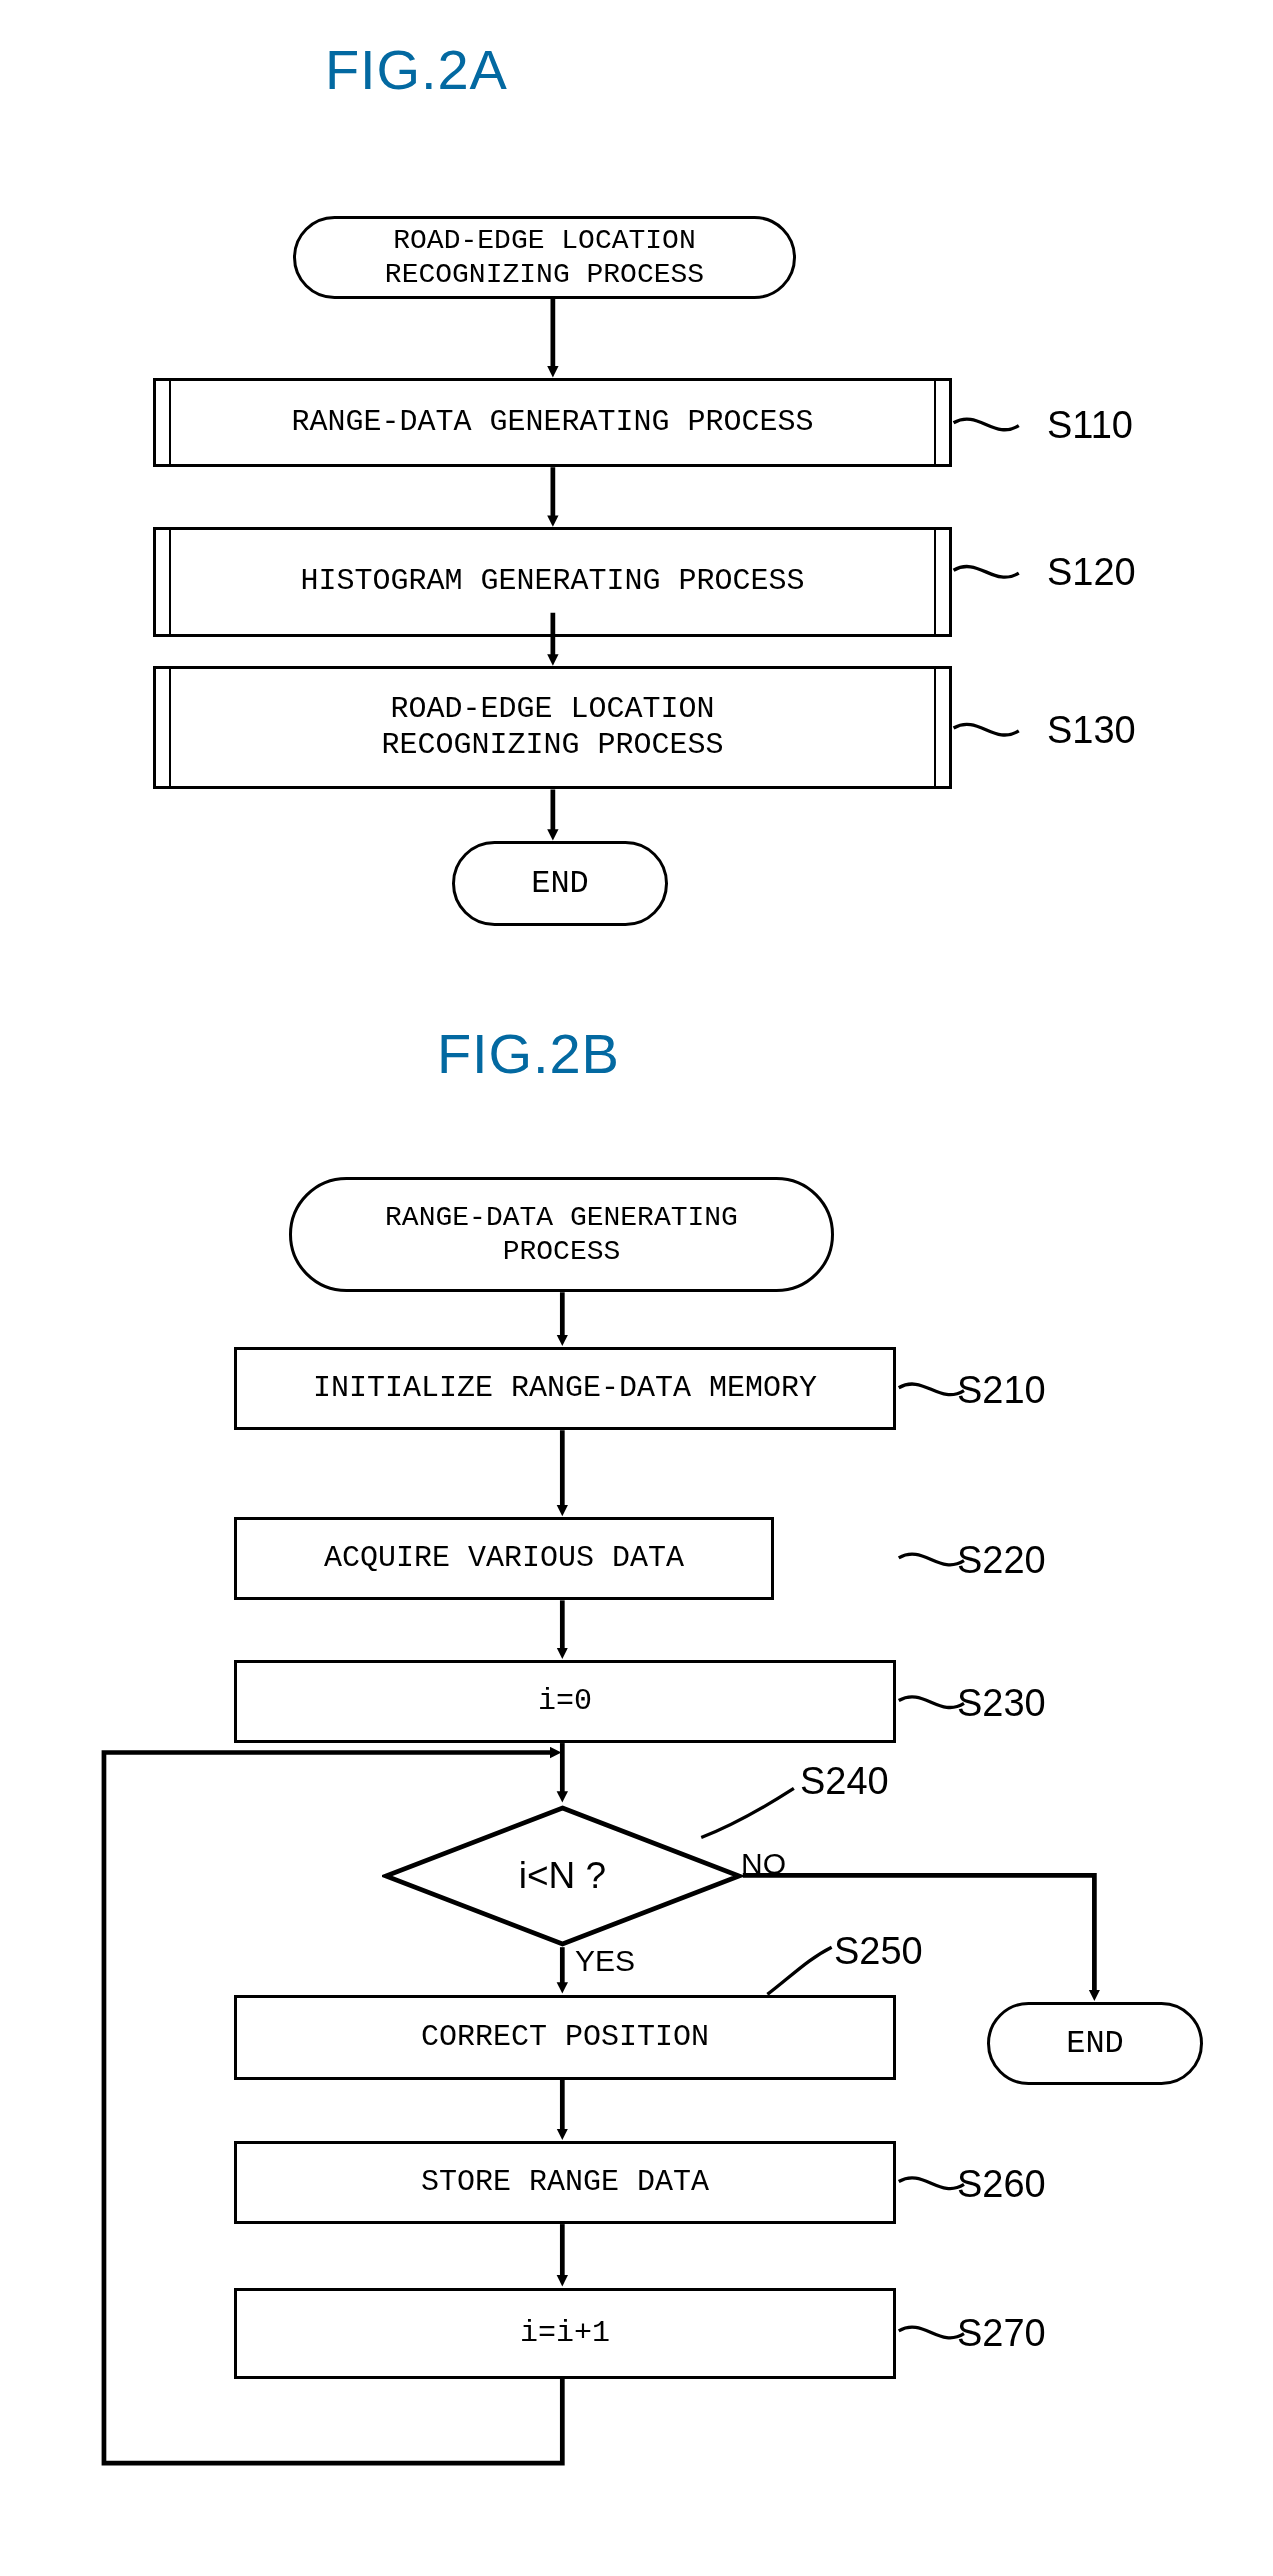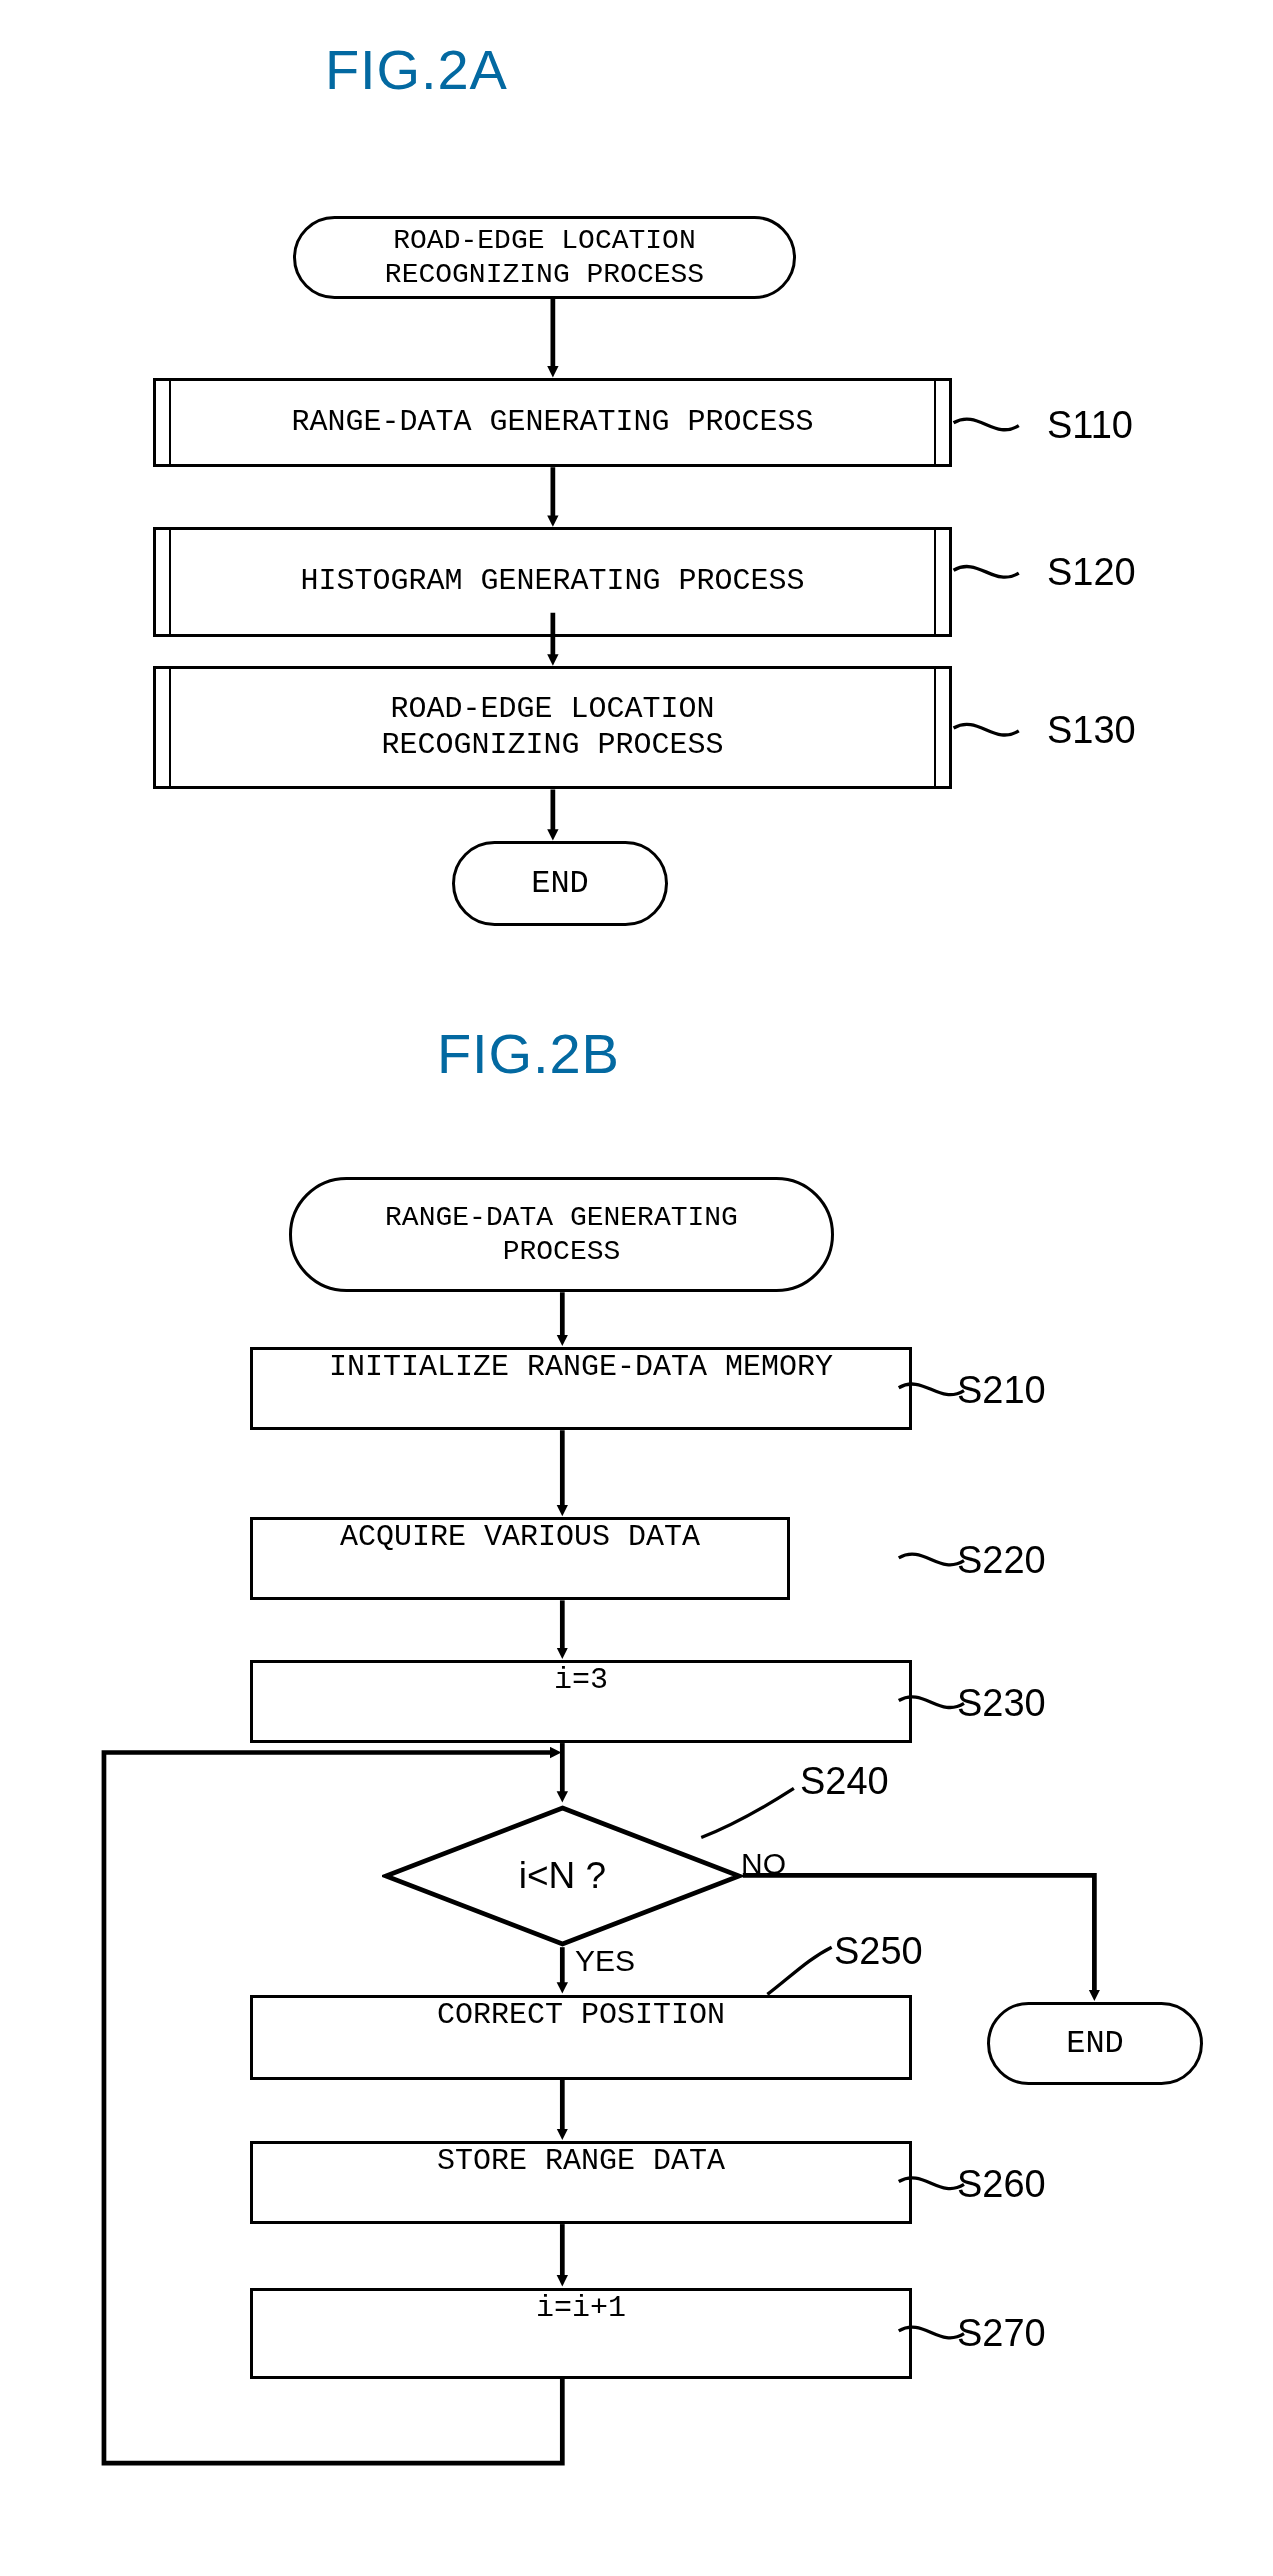--- a/index.html
+++ b/index.html
@@ -50,23 +50,22 @@
     justify-content: center;
   }
   .terminator .node-text { font-size: 28px; }
   
   .process {
     position: absolute;
     box-sizing: border-box;
     border: 3.8px solid #000;
     background: #fff;
     display: flex;
-    align-items: flex-start;
-    justify-content: center;
-    margin-left: 16px;
+    align-items: center;
+    justify-content: center;
   }
   .process .node-text { font-size: 30px; }
   
   .predef {
     position: absolute;
     box-sizing: border-box;
     border: 3.8px solid #000;
     background: #fff;
     display: flex;
     align-items: center;
@@ -174,21 +173,21 @@
     <span class="node-text">INITIALIZE RANGE-DATA MEMORY</span>
   </div>
   <div class="step-ref" style="left:957px; top:1369px;">S210</div>
 
   <div class="process" style="left:234px; top:1517px; width:540px; height:83px;">
     <span class="node-text">ACQUIRE VARIOUS DATA</span>
   </div>
   <div class="step-ref" style="left:957px; top:1539px;">S220</div>
 
   <div class="process" style="left:234px; top:1660px; width:662px; height:83px;">
-    <span class="node-text">i=3</span>
+    <span class="node-text">i=0</span>
   </div>
   <div class="step-ref" style="left:957px; top:1682px;">S230</div>
 
   <div class="decision" style="left:382px; top:1804px; width:361px; height:144px;">
     <svg width="361" height="144" viewBox="0 0 382 152">
       <polygon points="191,4 378,76 191,148 4,76" fill="#ffffff" stroke="#000000" stroke-width="5"></polygon>
     </svg>
     <span class="dec-label">i&lt;N ?</span>
   </div>
   <div class="step-ref" style="left:800px; top:1760px;">S240</div>

